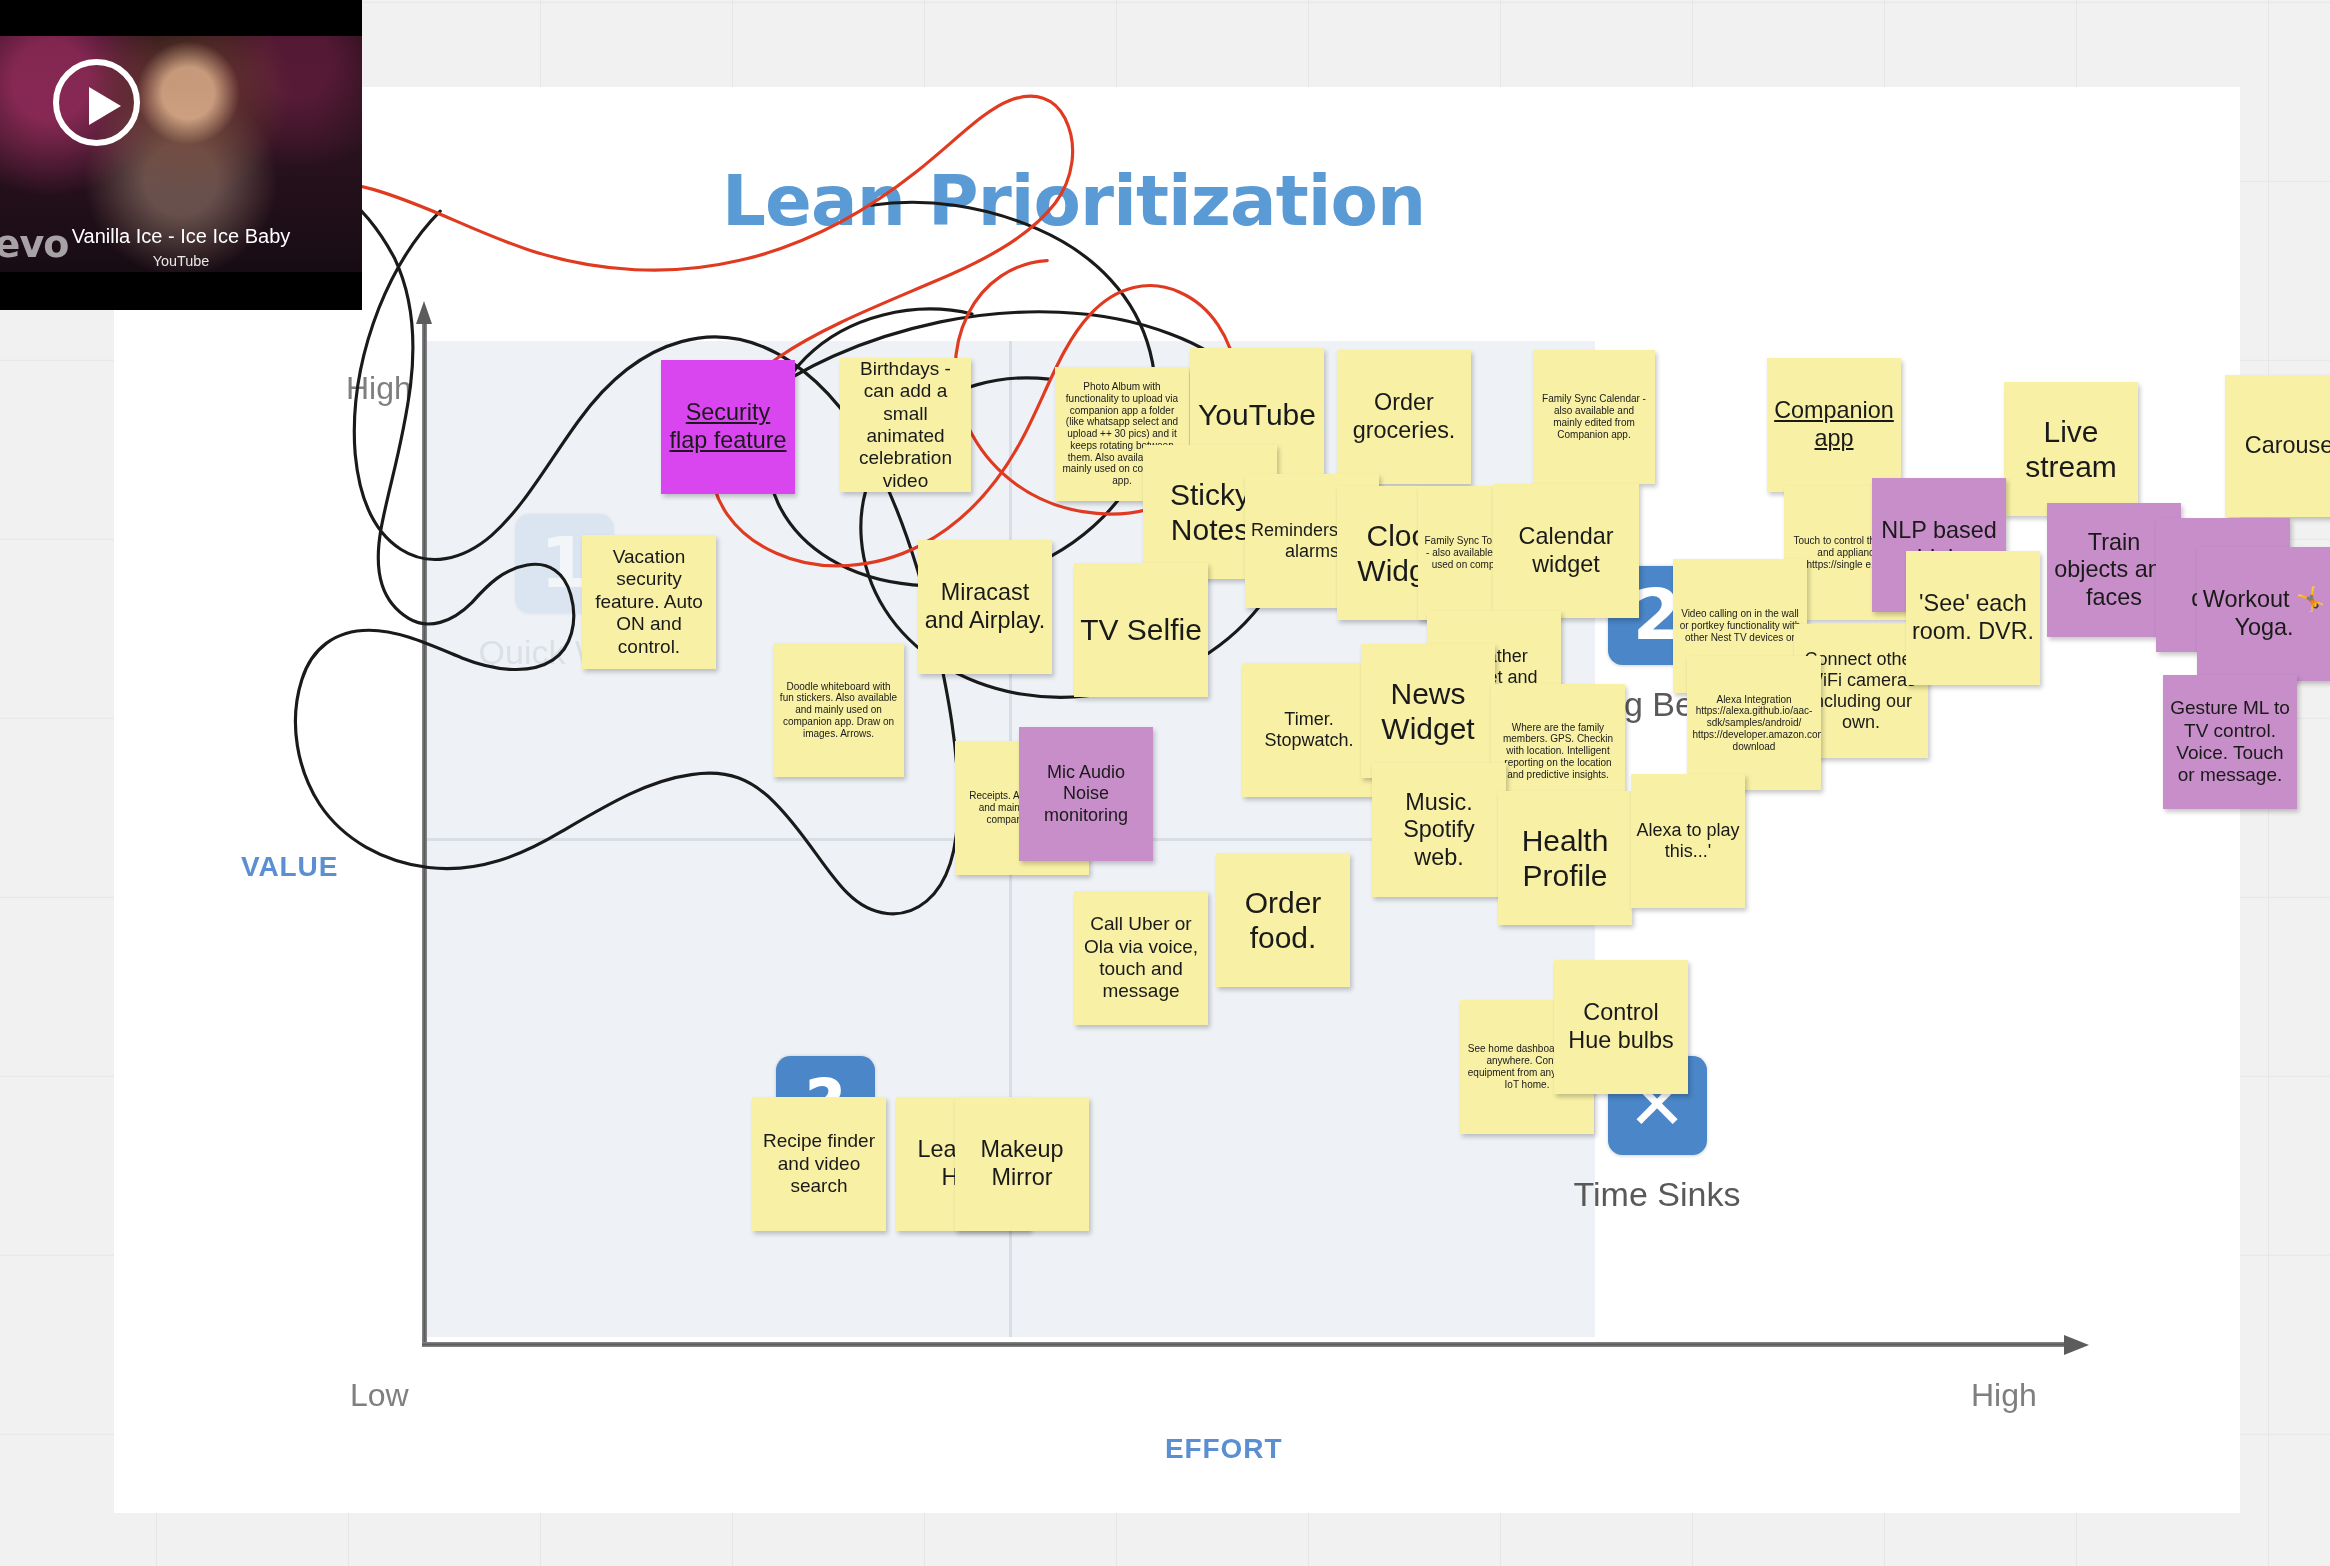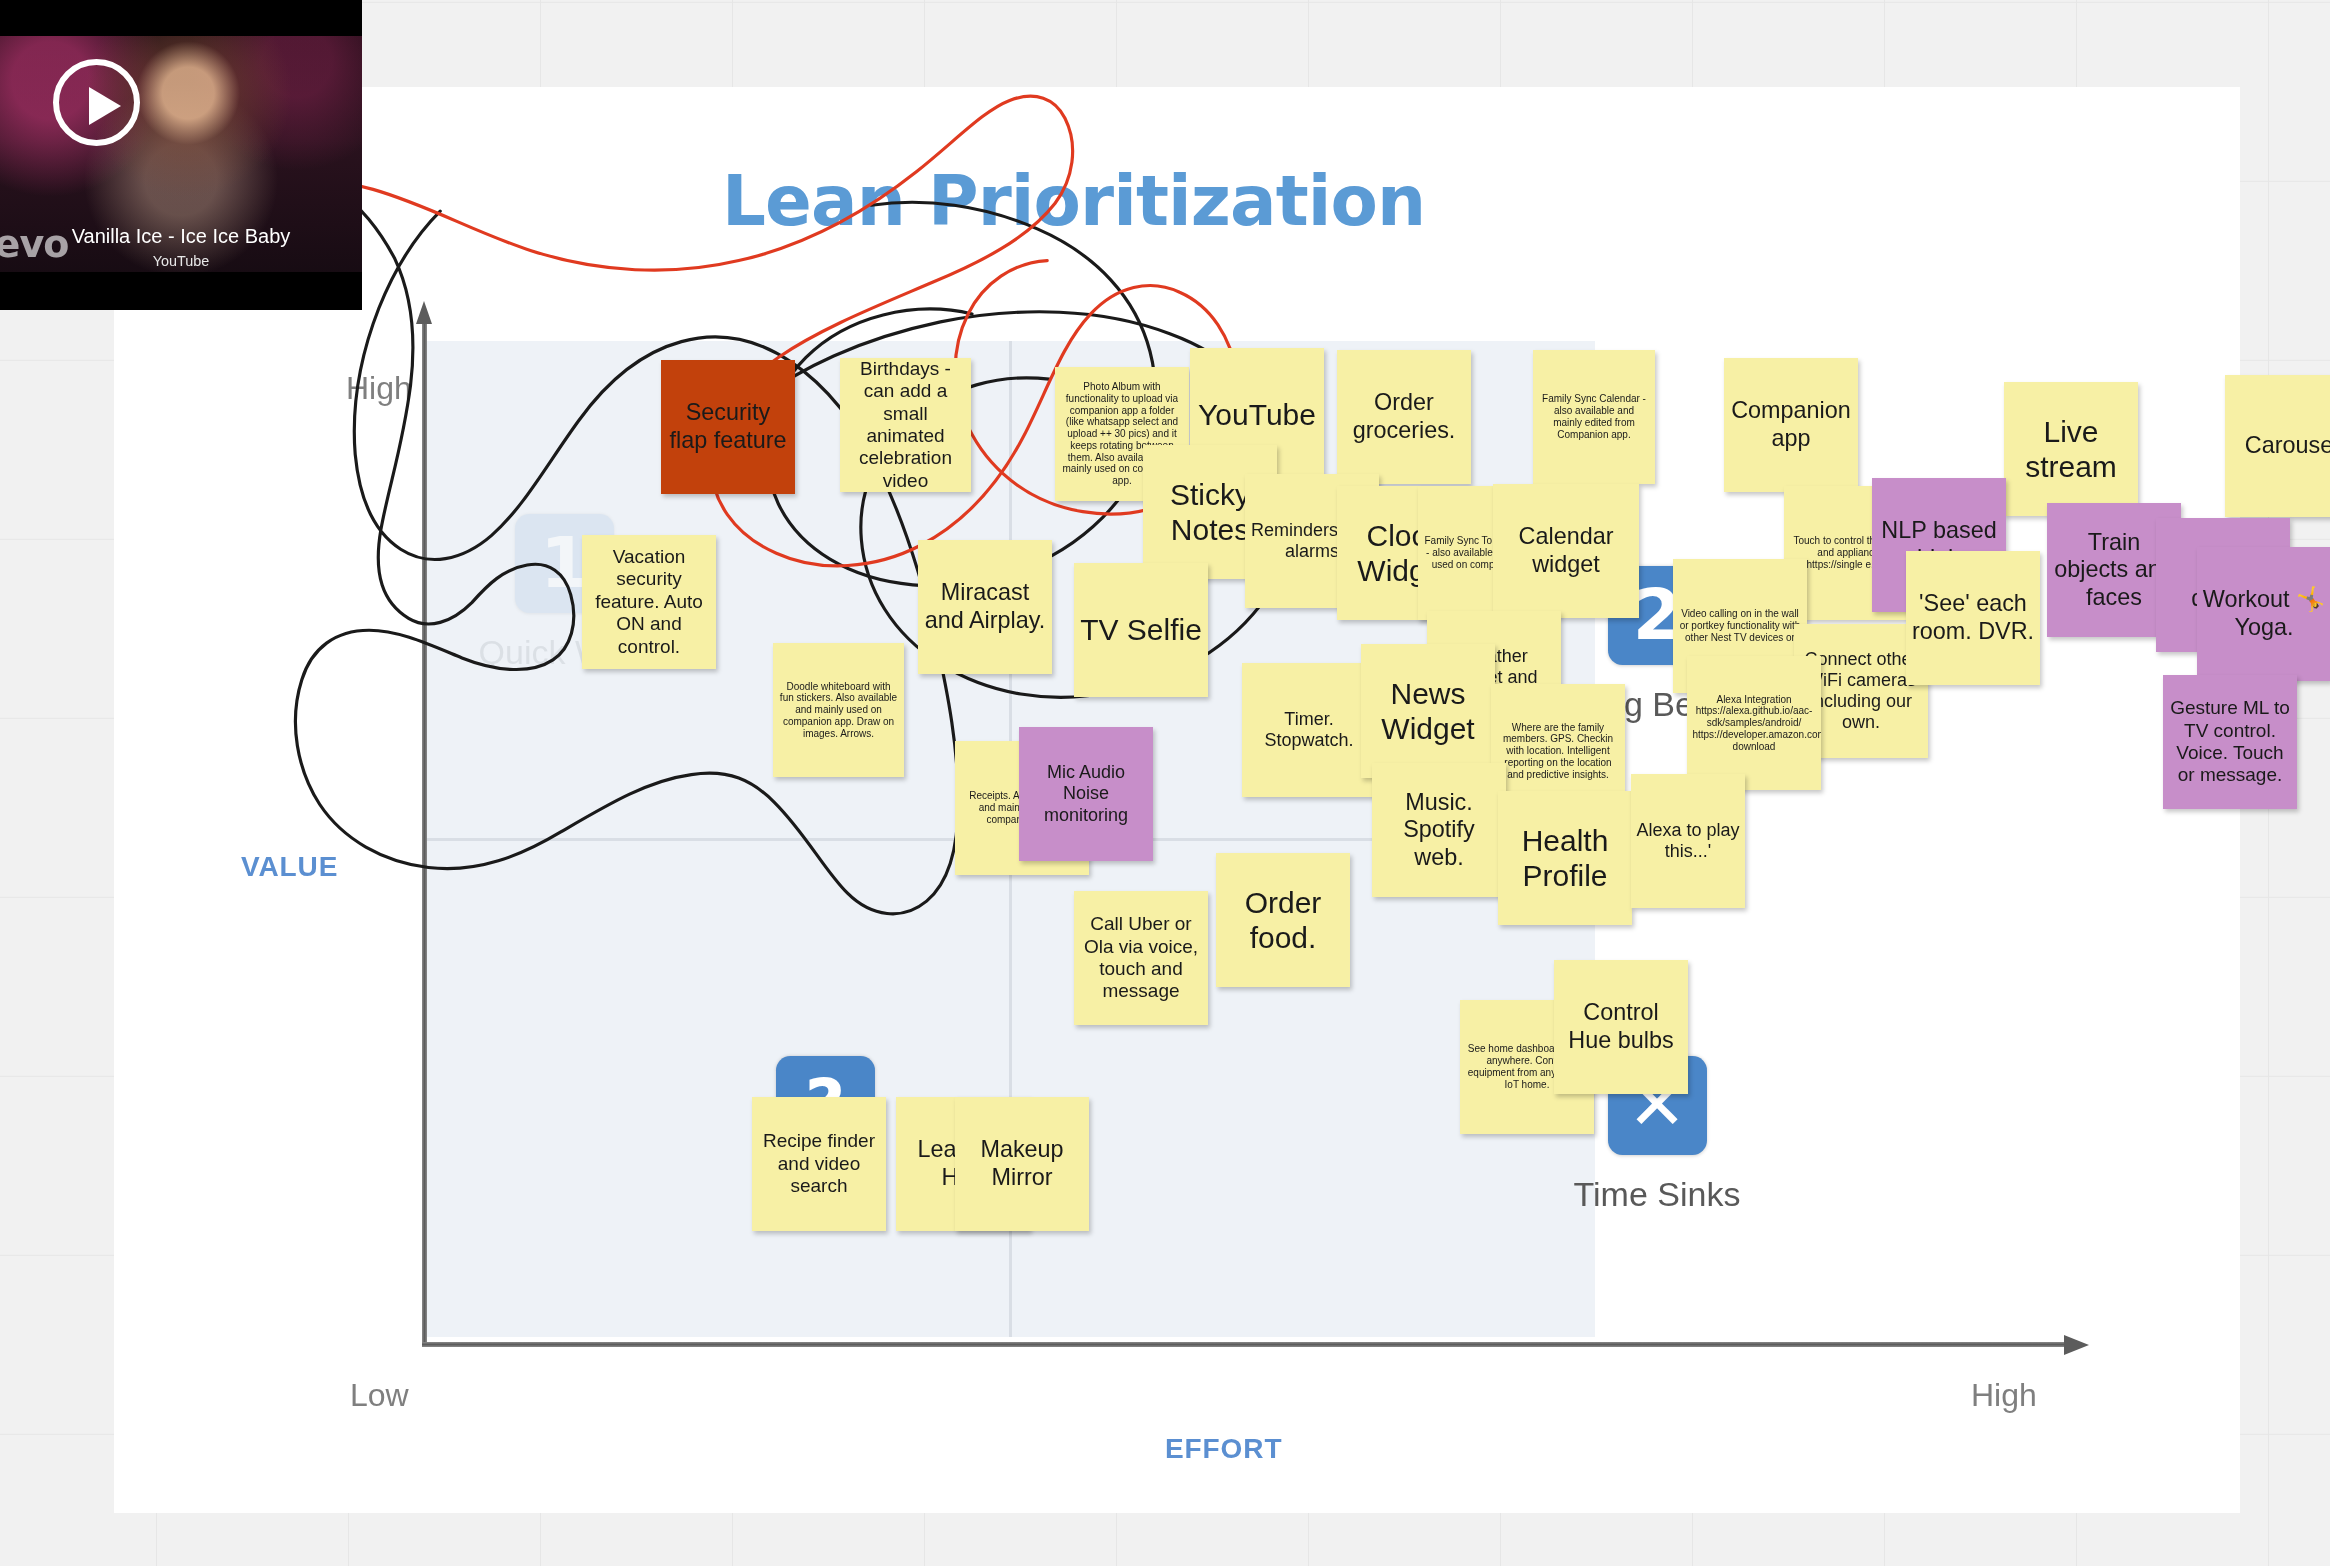--- a/index.html
+++ b/index.html
@@ -99,21 +99,21 @@
     box-sizing:border-box;
     display:flex;align-items:center;justify-content:center;
     text-align:center;
     color:#1a1a1a;
     padding:3.6px 5.4px;
     font-family:"Liberation Sans",sans-serif;
     line-height:1.18;
     overflow:hidden;
   }
   .note.purple{background:#c78ec9;}
-  .note.blue{background:#c2410c;}
+  .note.blue{background:#d946ef;text-decoration:underline;}
   .note .txt{width:100%;}
 
   
   #lasso-layer{position:absolute;left:0;top:0;width:2330px;height:1566px;pointer-events:none;}
 
   
   #video-card{
     position:absolute;left:0;top:0;width:362px;height:310px;
     background:#0b0407;overflow:hidden;
   }
@@ -221,21 +221,21 @@
       </div>
       <div class="note " style="left: 1076px; top: 261px; width: 134px; height: 134px; z-index: 15;">
         <div class="txt fs-xl">YouTube</div>
       </div>
       <div class="note " style="left: 1223px; top: 263px; width: 134px; height: 134px; z-index: 16;">
         <div class="txt fs-l">Order groceries.</div>
       </div>
       <div class="note " style="left: 1419px; top: 263px; width: 122px; height: 134px; z-index: 17;">
         <div class="txt fs-xs">Family Sync Calendar - also available and mainly edited from Companion app.</div>
       </div>
-      <div class="note " style="left: 1610px; top: 271px; width: 134px; height: 134px; z-index: 18;">
+      <div class="note " style="left: 1653px; top: 271px; width: 134px; height: 134px; z-index: 18; text-decoration: underline;">
         <div class="txt fs-l">Companion app</div>
       </div>
       <div class="note " style="left: 1890px; top: 295px; width: 134px; height: 134px; z-index: 19;">
         <div class="txt fs-xl">Live stream</div>
       </div>
       <div class="note " style="left: 2111px; top: 288px; width: 163px; height: 142px; z-index: 20;">
         <div class="txt fs-l">Carousel UI</div>
       </div>
       <div class="note " style="left: 1029px; top: 358px; width: 134px; height: 134px; z-index: 21;">
         <div class="txt fs-xl">Sticky Notes</div>

